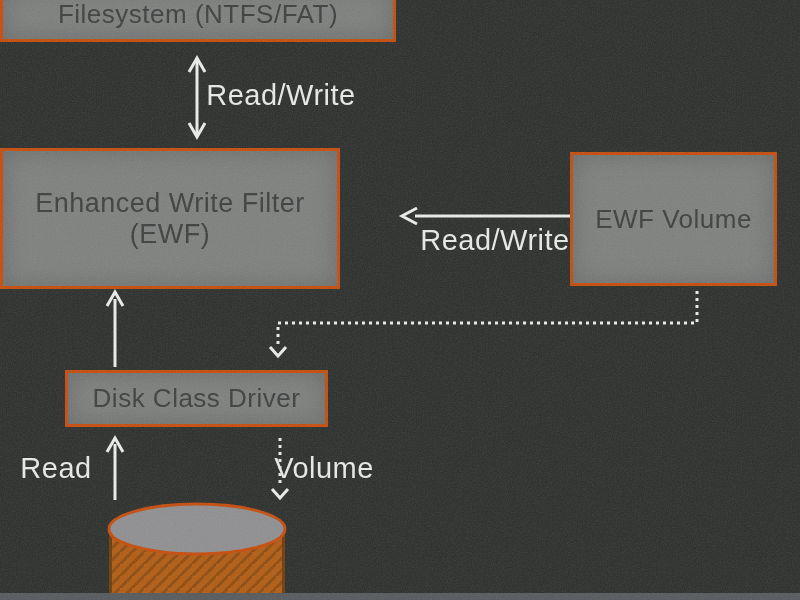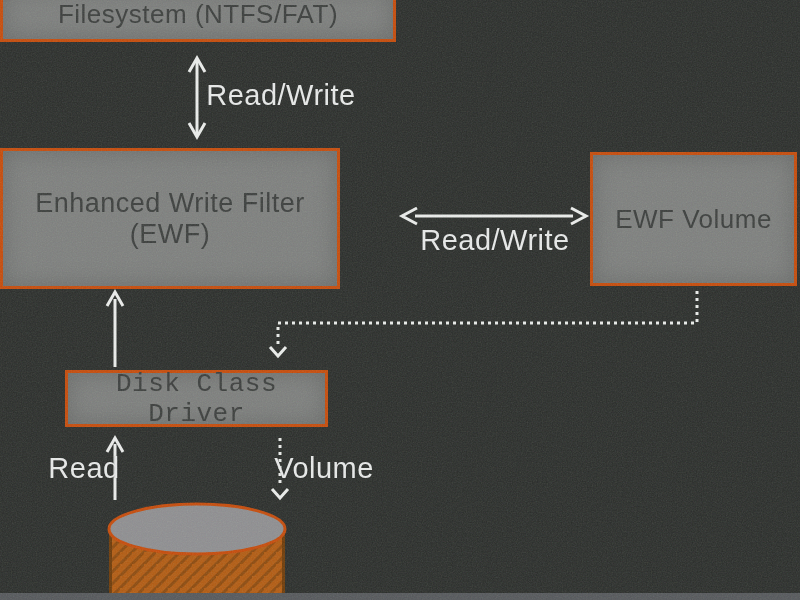--- a/index.html
+++ b/index.html
@@ -29,34 +29,34 @@
     background:var(--node-fill);
     border:3px solid var(--node-border);
     color:var(--node-text);
     display:flex;align-items:center;justify-content:center;
     text-align:center;
     font-size:26px;letter-spacing:0.5px;
     box-shadow:inset 0 0 25px rgba(0,0,0,0.18);
   }
   .node-filesystem{left:0;top:-14px;width:396px;height:56px;}
   .node-ewf{left:0;top:148px;width:340px;height:141px;font-size:27px;}
-  .node-volume{left:590px;top:152px;width:207px;height:134px;flex-direction:column;line-height:1.25;}
-  .node-dcd{left:65px;top:370px;width:263px;height:57px;font-family:Liberation Mono, monospace;}
+  .node-volume{left:570px;top:152px;width:207px;height:134px;flex-direction:column;line-height:1.25;}
+  .node-dcd{left:65px;top:370px;width:263px;height:57px;}
   .edge-label{
     position:absolute;
     color:var(--label-text);
     font-size:29px;letter-spacing:0.5px;
     white-space:nowrap;
     transform:translateX(-50%);
     text-shadow:0 0 1px rgba(0,0,0,0.4);
   }
   .lbl-rw-top{left:281px;top:79px;}
   .lbl-rw-mid{left:495px;top:224px;}
   .lbl-commit{left:499px;top:330px;}
-  .lbl-read{left:84px;top:452px;}
+  .lbl-read{left:56px;top:452px;}
   .lbl-write{left:324px;top:452px;}
   svg.layer{position:absolute;left:0;top:0;width:800px;height:600px;}
   .arrow-solid{stroke:var(--arrow);stroke-width:3;fill:none;stroke-linecap:butt;stroke-linejoin:miter;}
   .arrow-dotted{stroke:var(--arrow);stroke-width:3;fill:none;stroke-dasharray:3 4;stroke-linecap:butt;}
   .arrow-head{stroke:var(--arrow);stroke-width:3;fill:none;stroke-linejoin:miter;}
   svg.noise{position:absolute;left:0;top:0;width:800px;height:600px;pointer-events:none;}
 </style>
 </head>
 <body>
 

